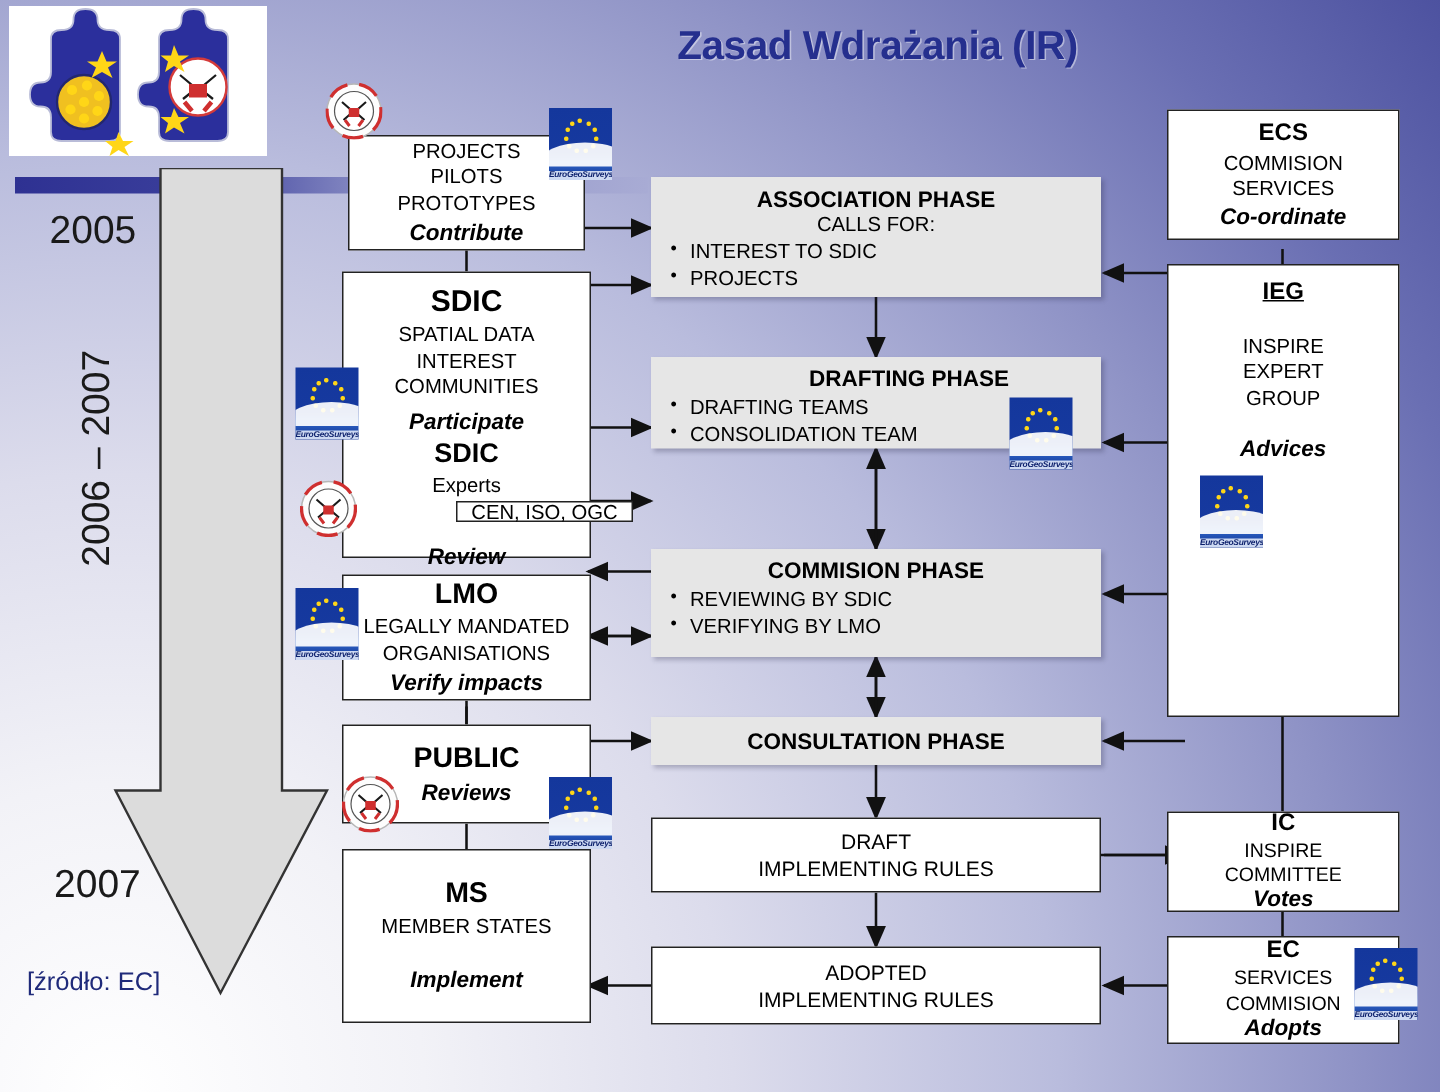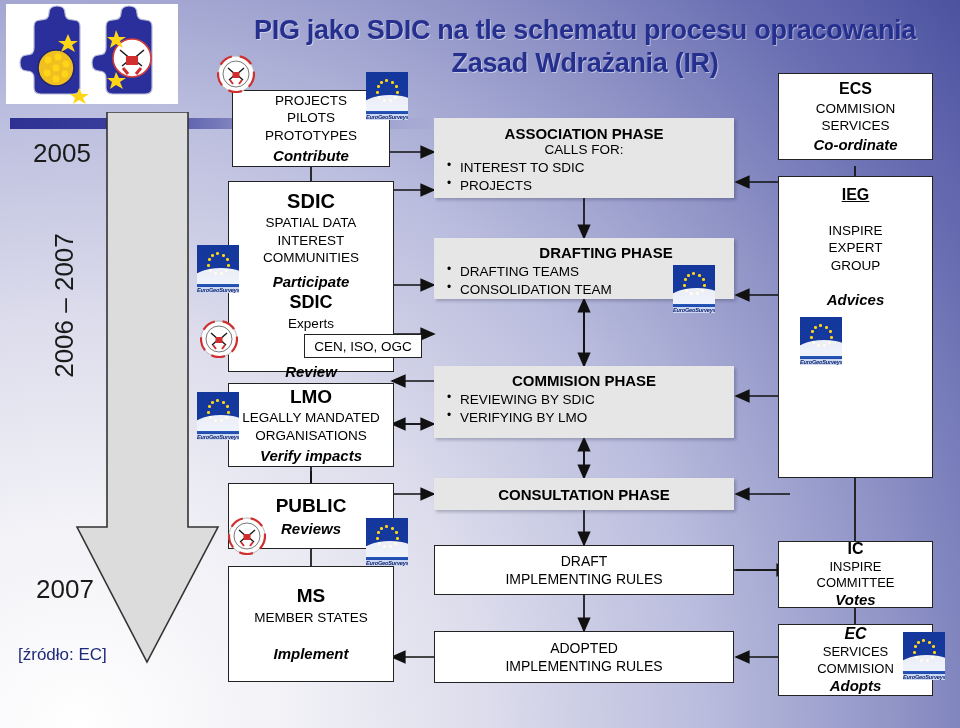--- a/index.html
+++ b/index.html
@@ -120,21 +120,20 @@
   <svg class="bigarrow" viewBox="0 0 145 552">
     <polygon points="32,0 113,0 113,415 143,415 72,550 2,415 32,415" fill="#dcdcdc" stroke="#333" stroke-width="1.6"></polygon>
   </svg>
 
   <div class="year" id="year2005">2005</div>
   <div class="year" id="year0607">2006 – 2007</div>
   <div class="year" id="year2007">2007</div>
   <div class="source">[źródło: EC]</div>
 
   <div class="title">
-    <span>PIG jako SDIC na tle schematu procesu opracowania</span>
     <span class="l2">Zasad Wdrażania (IR)</span>
   </div>
 
   <svg class="svgarrow" style="left:0;top:0;width:960px;height:728px;" viewBox="0 0 960 728">
     <defs>
       <marker id="ah" markerWidth="9" markerHeight="9" refX="8" refY="4.5" orient="auto">
         <polygon points="0,0.6 9,4.5 0,8.4" fill="#111"></polygon>
       </marker>
       <marker id="ahs" markerWidth="9" markerHeight="9" refX="8" refY="4.5" orient="auto">
         <polygon points="0,0.6 9,4.5 0,8.4" fill="#111"></polygon>
@@ -199,21 +198,21 @@
     <span class="b" style="font-size:20px;">SDIC</span>
     <span class="n">SPATIAL DATA</span>
     <span class="n">INTEREST</span>
     <span class="n">COMMUNITIES</span>
     <span class="bi" style="font-size:15px;margin-top:5px;">Participate</span>
     <span class="b" style="font-size:18px;">SDIC</span>
     <span class="n">Experts</span>
     <span class="bi" style="font-size:15px;margin-top:30px;">Review</span>
   </div>
 
-  <div class="box" style="left:304px;top:334px;width:118px;height:24px;font-size:13.5px;">
+  <div class="box" style="left:304px;top:334px;width:118px;height:14px;font-size:13.5px;">
     <span class="n">CEN, ISO, OGC</span>
   </div>
 
   <div class="box" style="left:228px;top:383px;width:166px;height:84px;font-size:13.5px;line-height:1.28;">
     <span class="b" style="font-size:19px;">LMO</span>
     <span class="n">LEGALLY MANDATED</span>
     <span class="n">ORGANISATIONS</span>
     <span class="bi" style="font-size:15px;margin-top:2px;">Verify impacts</span>
   </div>
 
@@ -283,21 +282,21 @@
   </div>
 
   <div class="box" style="left:778px;top:541px;width:155px;height:67px;font-size:13px;line-height:1.25;">
     <span class="b" style="font-size:16px;">IC</span>
     <span class="n">INSPIRE</span>
     <span class="n">COMMITTEE</span>
     <span class="bi" style="font-size:15px;">Votes</span>
   </div>
 
   <div class="box" style="left:778px;top:624px;width:155px;height:72px;font-size:13px;line-height:1.25;">
-    <span class="b" style="font-size:16px;font-style:italic;">EC</span>
+    <span class="b" style="font-size:16px;">EC</span>
     <span class="n">SERVICES</span>
     <span class="n">COMMISION</span>
     <span class="bi" style="font-size:15px;">Adopts</span>
   </div>
 
   <div class="egs" style="left:366px;top:72px;">
     <div class="flag">
       <div class="star" style="left:19px;top:7px;"></div>
         <div class="star" style="left:25px;top:9px;"></div>
       <div class="star" style="left:29px;top:13px;"></div>

